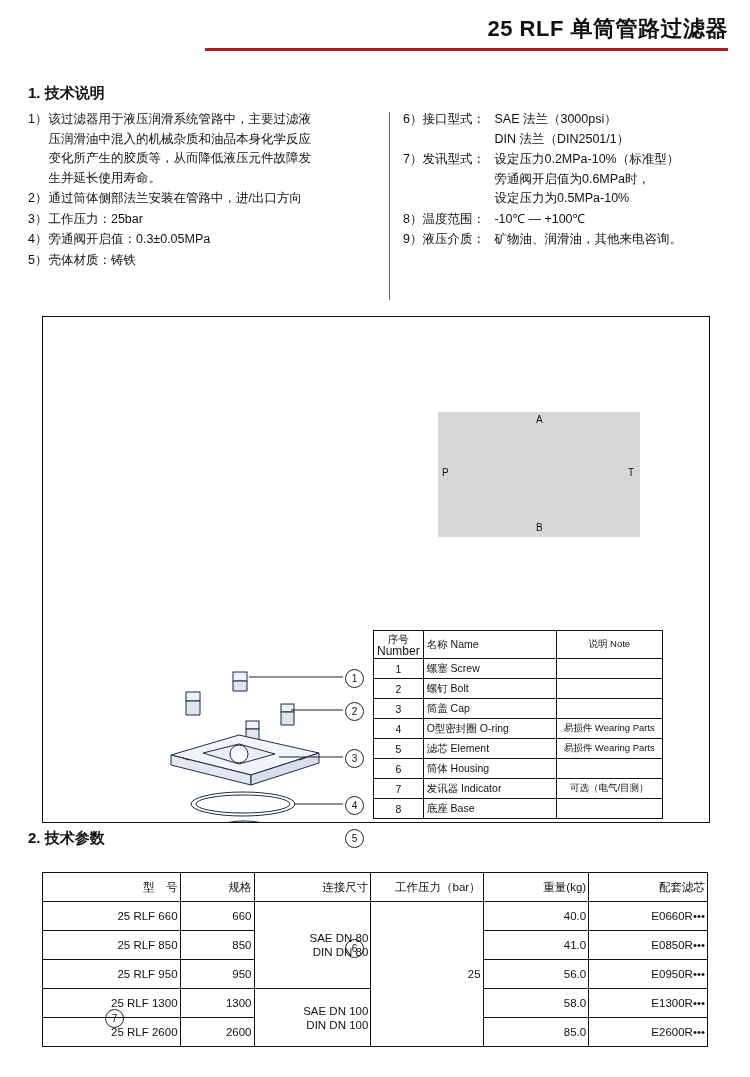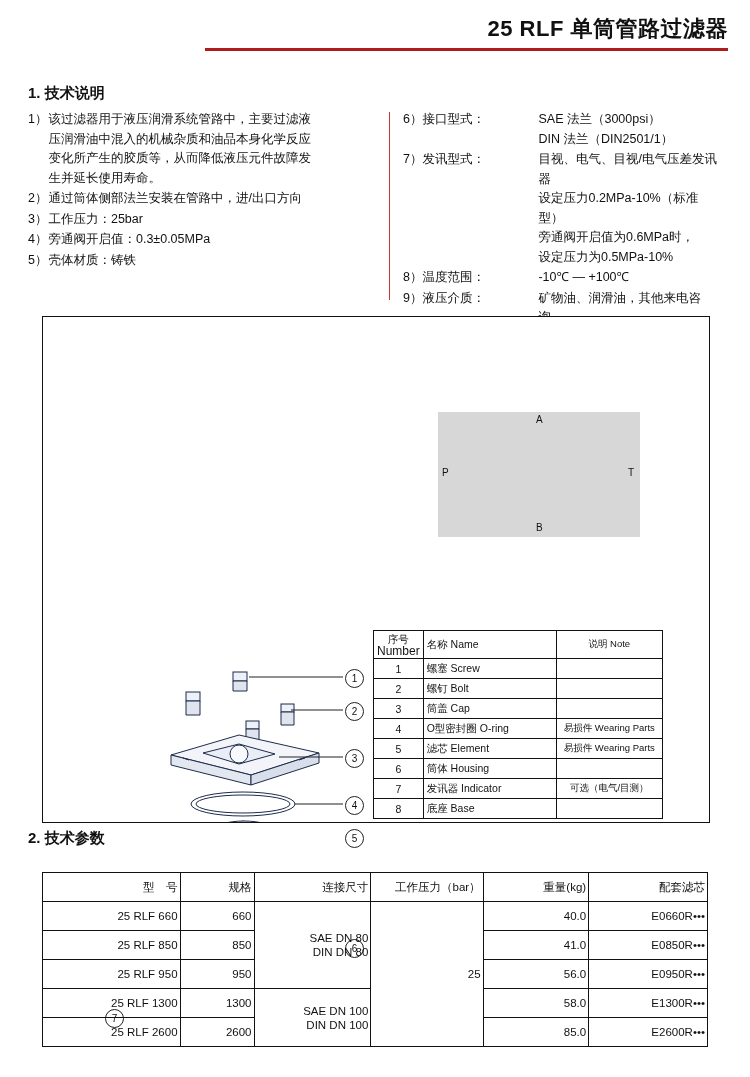--- a/index.html
+++ b/index.html
@@ -96,21 +96,21 @@
   }
   .item-body .line { display: block; }
 
   
   .ritem {
     display: flex;
     margin-bottom: 1px;
   }
   .ritem-num { flex: 0 0 auto; white-space: nowrap; }
   .ritem-label { flex: 0 0 72px; white-space: nowrap; }
-  .ritem-value { flex: 1 1 auto; margin-left: 44px; }
+  .ritem-value { flex: 1 1 auto; }
   .ritem-value .line { display: block; }
 
   
   .figure-box {
     position: absolute;
     left: 42px;
     top: 316px;
     width: 666px;
     height: 505px;
     border: 1px solid #111;
@@ -260,21 +260,20 @@
         <div class="ritem-value">
           <span class="line">SAE 法兰（3000psi）</span>
           <span class="line">DIN 法兰（DIN2501/1）</span>
         </div>
       </div>
 
       <div class="ritem">
         <div class="ritem-num">7）</div>
         <div class="ritem-label">发讯型式：</div>
         <div class="ritem-value">
-          <span class="line">目视、电气、目视/电气压差发讯器</span>
           <span class="line">设定压力0.2MPa-10%（标准型）</span>
           <span class="line">旁通阀开启值为0.6MPa时，</span>
           <span class="line">设定压力为0.5MPa-10%</span>
         </div>
       </div>
 
       <div class="ritem">
         <div class="ritem-num">8）</div>
         <div class="ritem-label">温度范围：</div>
         <div class="ritem-value">

